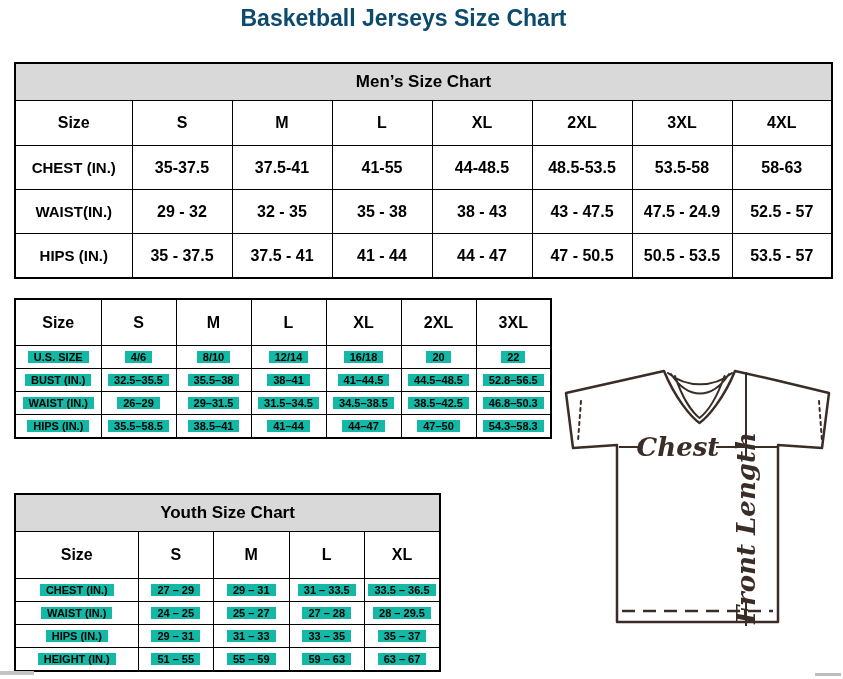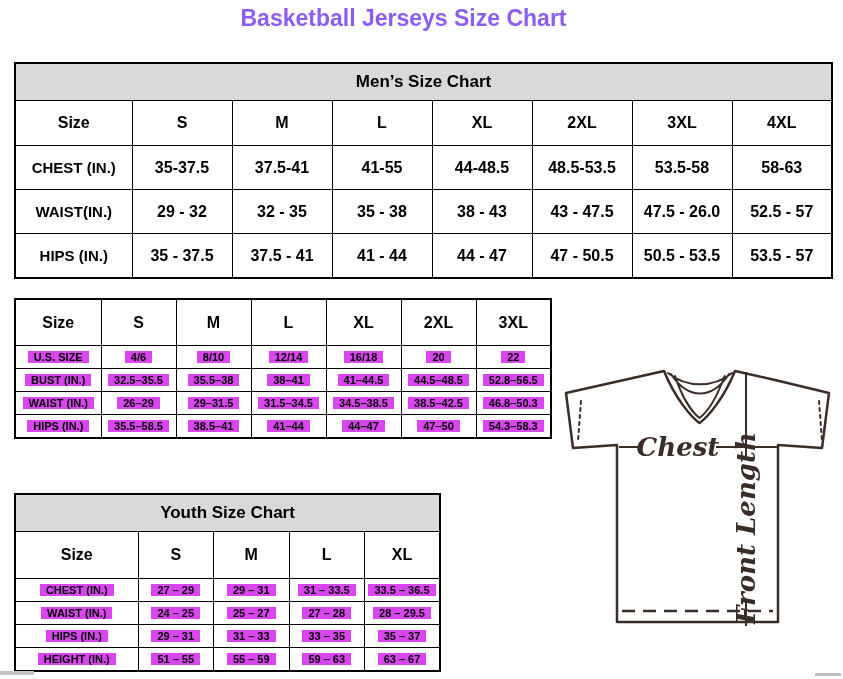--- a/index.html
+++ b/index.html
@@ -2,21 +2,21 @@
 <html><head>
 <meta charset="utf-8">
 <style>
   html,body{margin:0;padding:0;}
   body{
     width:843px;height:679px;position:relative;background:#ffffff;
     font-family:"Liberation Sans",sans-serif;color:#000;overflow:hidden;
   }
   .page-title{
     position:absolute;top:5px;left:0;width:807px;margin:0;
-    text-align:center;font-size:23px;font-weight:bold;color:#8b5cf6;
+    text-align:center;font-size:23px;font-weight:bold;color:#0c4a6e;
   }
   .tblwrap{position:absolute;}
   #mens{left:14px;top:62px;width:819px;border-radius:26px;}
   #womens{left:14px;top:298px;width:538px;}
   #youth{left:14px;top:493px;width:427px;}
 
   table.grid{border-collapse:collapse;table-layout:fixed;width:100%;border:2px solid #000;}
   table.grid td{
     border:1px solid #000;text-align:center;font-weight:bold;
     padding:0;vertical-align:middle;white-space:nowrap;overflow:hidden;
@@ -26,21 +26,21 @@
   #mens  .size-row td{height:44px;}
   #mens  .data-row td{height:43px;font-size:16px;}
   #mens  .data-row td.lbl{font-size:15px;}
   #mens  col.col-first{width:117px;}
   #womens .size-row td{height:45px;}
   #womens .data-row td{height:22px;font-size:11px;}
   #womens col.col-first{width:86px;}
   #youth .size-row td{height:46px;}
   #youth .data-row td{height:22px;font-size:11px;}
   #youth col.col-first{width:123px;}
-  .small .data-row .hl{background:#d946ef;padding:0 6px;}
+  .small .data-row .hl{background:#14b8a6;padding:0 6px;}
 
   .jersey{position:absolute;left:556px;top:360px;}
 
   .sb{position:absolute;background:#c4c4c4;}
   .sb-left{left:0;top:671px;width:34px;height:4px;}
   .sb-right{left:815px;top:673px;width:26px;height:3px;background:#bdbdbd;}
 </style>
 </head>
 <body>
 
@@ -82,21 +82,21 @@
           <td><span class="hl">53.5-58</span></td>
           <td><span class="hl">58-63</span></td>
         </tr>
         <tr class="data-row">
           <td class="lbl"><span class="hl">WAIST(IN.)</span></td>
           <td><span class="hl">29 - 32</span></td>
           <td><span class="hl">32 - 35</span></td>
           <td><span class="hl">35 - 38</span></td>
           <td><span class="hl">38 - 43</span></td>
           <td><span class="hl">43 - 47.5</span></td>
-          <td><span class="hl">47.5 - 26.0</span></td>
+          <td><span class="hl">47.5 - 24.9</span></td>
           <td><span class="hl">52.5 - 57</span></td>
         </tr>
         <tr class="data-row">
           <td class="lbl"><span class="hl">HIPS (IN.)</span></td>
           <td><span class="hl">35 - 37.5</span></td>
           <td><span class="hl">37.5 - 41</span></td>
           <td><span class="hl">41 - 44</span></td>
           <td><span class="hl">44 - 47</span></td>
           <td><span class="hl">47 - 50.5</span></td>
           <td><span class="hl">50.5 - 53.5</span></td>

